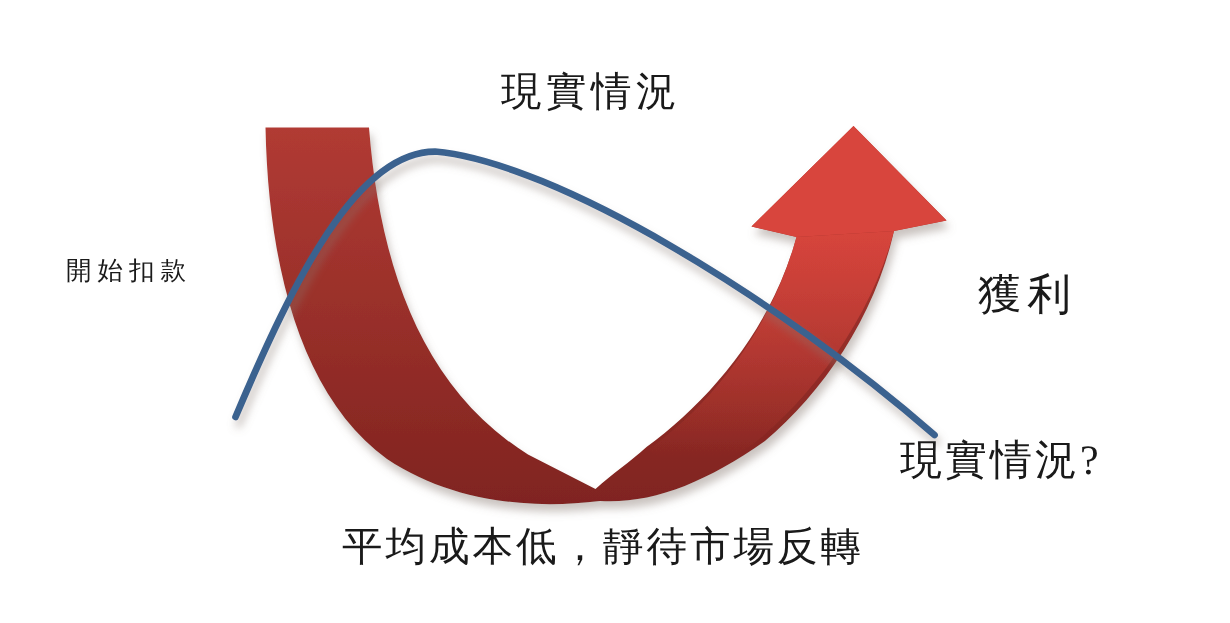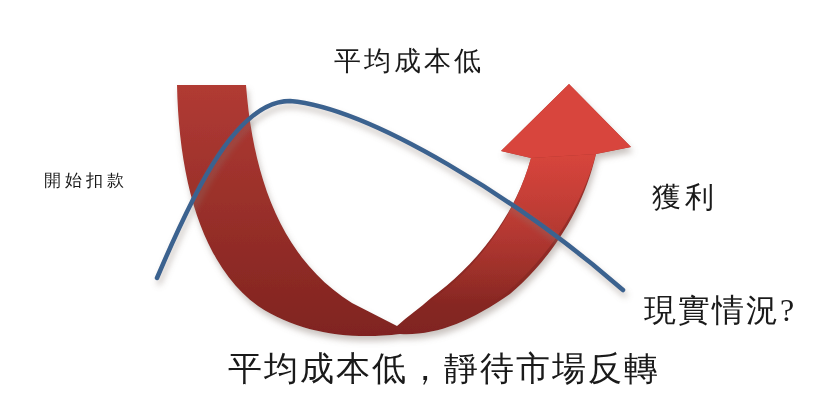--- a/index.html
+++ b/index.html
@@ -13,22 +13,22 @@
   .stage svg{position:absolute;left:0;top:0;}
   .label{
     position:absolute;
     color:#1a1a1a;
     white-space:nowrap;
     line-height:1.1;
   }
   .label-title  {left:334px;top:47px; font-size:27px;letter-spacing:3px;}
   .label-start  {left:44px; top:172px;font-size:17px;letter-spacing:4px;}
   .label-profit {left:652px;top:182px;font-size:29px;letter-spacing:4px;}
-  .label-reality{left:644px;top:293px;font-size:32px;letter-spacing:2px;text-align:center;}
-  .label-caption{left:228px;top:350px;font-size:34px;letter-spacing:2px;}
+  .label-reality{left:600px;top:293px;font-size:28px;letter-spacing:2px;text-align:center;}
+  .label-caption{left:228px;top:350px;font-size:27px;letter-spacing:2px;}
 </style>
 </head>
 <body>
 
 <div class="stage">
 
   <svg width="820" height="415" viewBox="0 0 820 415">
     <defs>
       <linearGradient id="gradRibbon" gradientUnits="userSpaceOnUse" x1="0" y1="80" x2="0" y2="345">
         <stop offset="0" stop-color="#b23b34"></stop>
@@ -65,19 +65,19 @@
       <polygon points="596,154 631,147 569,84 501,151 531,158" fill="#d8453c"></polygon>
     </g>
 
     <g filter="url(#softShadow)">
       <path fill="none" stroke-width="4.5" stroke-linecap="round" d="M157 278
                C196 186 238 101 290 101
                C370 108 520 200 623 290" stroke="#3b628f"></path>
     </g>
   </svg>
 
-  <div class="label label-title">平均成本低</div>
+  <div class="label label-title">現實情況</div>
   <div class="label label-start">開始扣款</div>
   <div class="label label-profit">獲利</div>
   <div class="label label-reality">現實情況?</div>
   <div class="label label-caption">平均成本低，靜待市場反轉</div>
 
 </div>
 
 </body></html>

